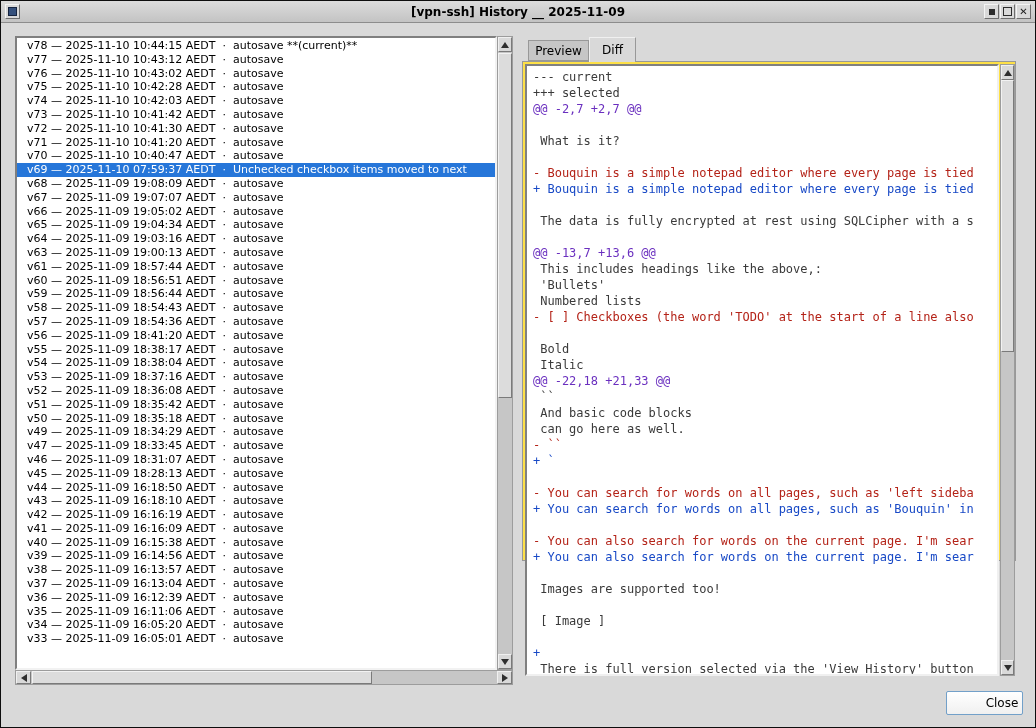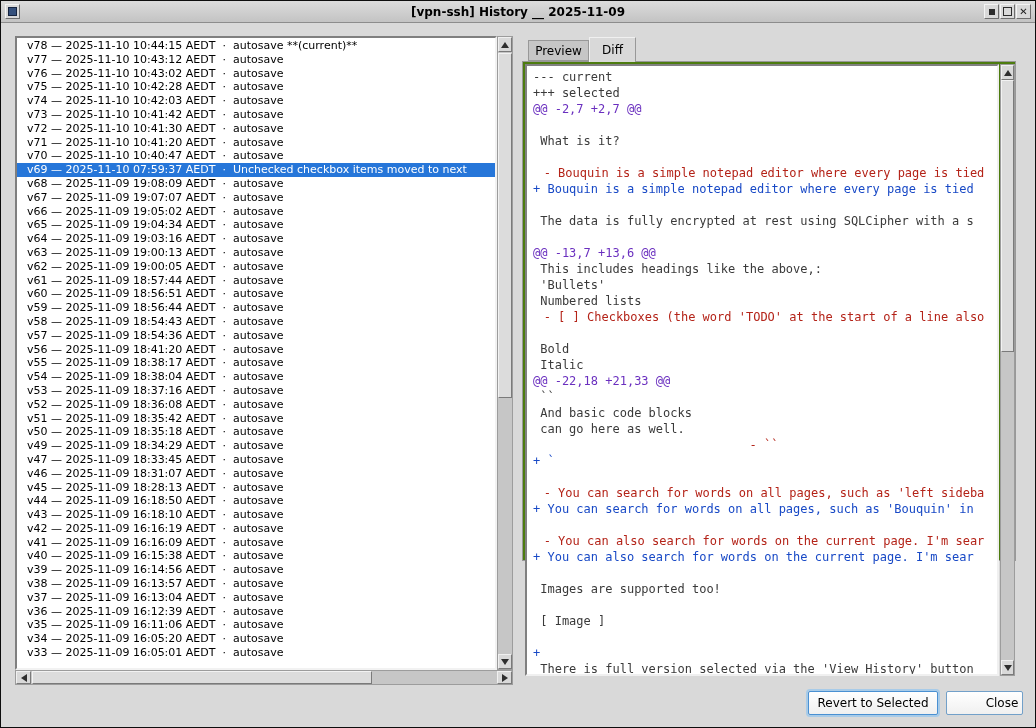--- a/index.html
+++ b/index.html
@@ -88,34 +88,34 @@
   .tab {
     position:absolute; font-size:12px; color:#000; text-align:center;
     border:1px solid #989898; display:flex; align-items:center; justify-content:center;
   }
   .tab-preview { left:527px; top:39px; width:61px; height:21px; background:#c6c6c6; z-index:1; }
   .tab-diff    { left:588px; top:36px; width:47px; height:25px; background:#d9d9d9;
                  border-bottom:none; z-index:3;
                  border-top-color:#f0f0f0; border-left-color:#f0f0f0; }
   .pane {
     position:absolute; left:521px; top:60px; width:494px; height:500px;
-    background:#4d7c0f; border:1px solid #989898; z-index:2;
+    background:#fde047; border:1px solid #989898; z-index:2;
   }
   .difftext {
     position:absolute; left:2px; top:2px; width:474px; height:612px;
     background:#ffffff; overflow:hidden;
     border:2px solid; border-color:#808080 #f0f0f0 #f0f0f0 #808080;
     font-family:"DejaVu Sans Mono","Liberation Mono",monospace;
     font-size:12px; padding:3px 2px 0 6px;
   }
   .diff-line { min-height:16px; line-height:16px; white-space:pre; overflow:hidden; }
   .l-meta  { color:var(--diff-text); }
   .l-ctx   { color:var(--diff-text); }
   .l-hunk  { color:var(--diff-hunk); }
-  .l-del   { color:var(--diff-del);text-align:center; }
+  .l-del   { color:var(--diff-del); }
   .l-add   { color:var(--diff-add); }
   .diff-vscroll { left:477px; top:2px; width:15px; height:612px; }
 
   
   .btn {
     position:absolute; top:690px; height:24px;
     font-family:inherit; font-size:12px; color:#000;
     background:linear-gradient(180deg,#ffffff,#f0f0f0);
     border:1px solid #72a0c9; border-radius:2px; cursor:pointer;
   }
@@ -153,21 +153,20 @@
       <div class="list-row">v72 — 2025-11-10 10:41:30 AEDT  ·  autosave</div>
       <div class="list-row">v71 — 2025-11-10 10:41:20 AEDT  ·  autosave</div>
       <div class="list-row">v70 — 2025-11-10 10:40:47 AEDT  ·  autosave</div>
       <div class="list-row selected">v69 — 2025-11-10 07:59:37 AEDT  ·  Unchecked checkbox items moved to next</div>
       <div class="list-row">v68 — 2025-11-09 19:08:09 AEDT  ·  autosave</div>
       <div class="list-row">v67 — 2025-11-09 19:07:07 AEDT  ·  autosave</div>
       <div class="list-row">v66 — 2025-11-09 19:05:02 AEDT  ·  autosave</div>
       <div class="list-row">v65 — 2025-11-09 19:04:34 AEDT  ·  autosave</div>
       <div class="list-row">v64 — 2025-11-09 19:03:16 AEDT  ·  autosave</div>
       <div class="list-row">v63 — 2025-11-09 19:00:13 AEDT  ·  autosave</div>
-      <div class="list-row">v62 — 2025-11-09 19:00:05 AEDT  ·  autosave</div>
       <div class="list-row">v61 — 2025-11-09 18:57:44 AEDT  ·  autosave</div>
       <div class="list-row">v60 — 2025-11-09 18:56:51 AEDT  ·  autosave</div>
       <div class="list-row">v59 — 2025-11-09 18:56:44 AEDT  ·  autosave</div>
       <div class="list-row">v58 — 2025-11-09 18:54:43 AEDT  ·  autosave</div>
       <div class="list-row">v57 — 2025-11-09 18:54:36 AEDT  ·  autosave</div>
       <div class="list-row">v56 — 2025-11-09 18:41:20 AEDT  ·  autosave</div>
       <div class="list-row">v55 — 2025-11-09 18:38:17 AEDT  ·  autosave</div>
       <div class="list-row">v54 — 2025-11-09 18:38:04 AEDT  ·  autosave</div>
       <div class="list-row">v53 — 2025-11-09 18:37:16 AEDT  ·  autosave</div>
       <div class="list-row">v52 — 2025-11-09 18:36:08 AEDT  ·  autosave</div>
@@ -263,16 +262,15 @@
       <div class="sb-arrow sb-up">
           <i class="tri tri-up"></i>
         </div>
       <div class="sb-thumb"></div>
       <div class="sb-arrow sb-down">
           <i class="tri tri-down"></i>
         </div>
     </div>
   </div>
 
-  <button class="btn btn-revert">Revert to Selected</button>
   <button class="btn btn-close">Close</button>
 
 </div>
 
 </body></html>

